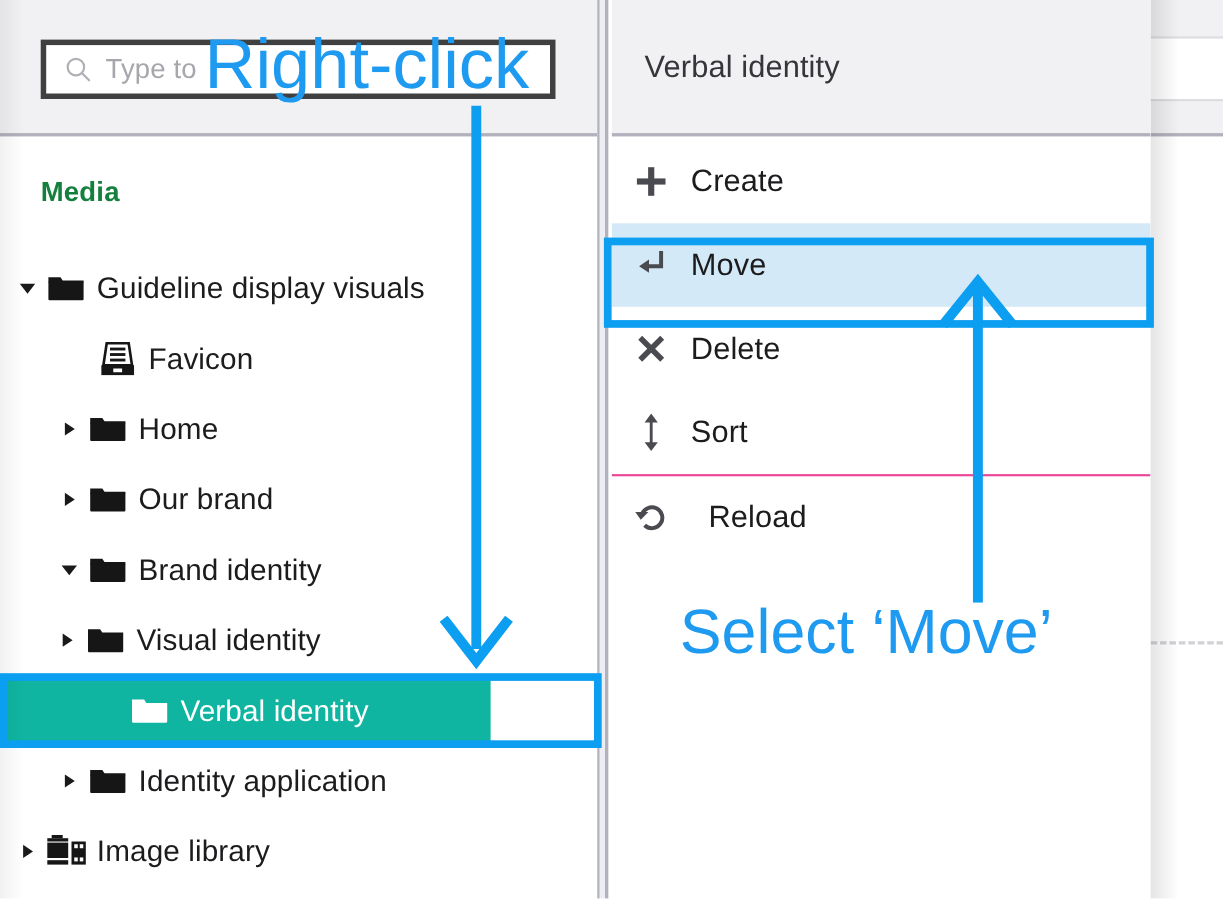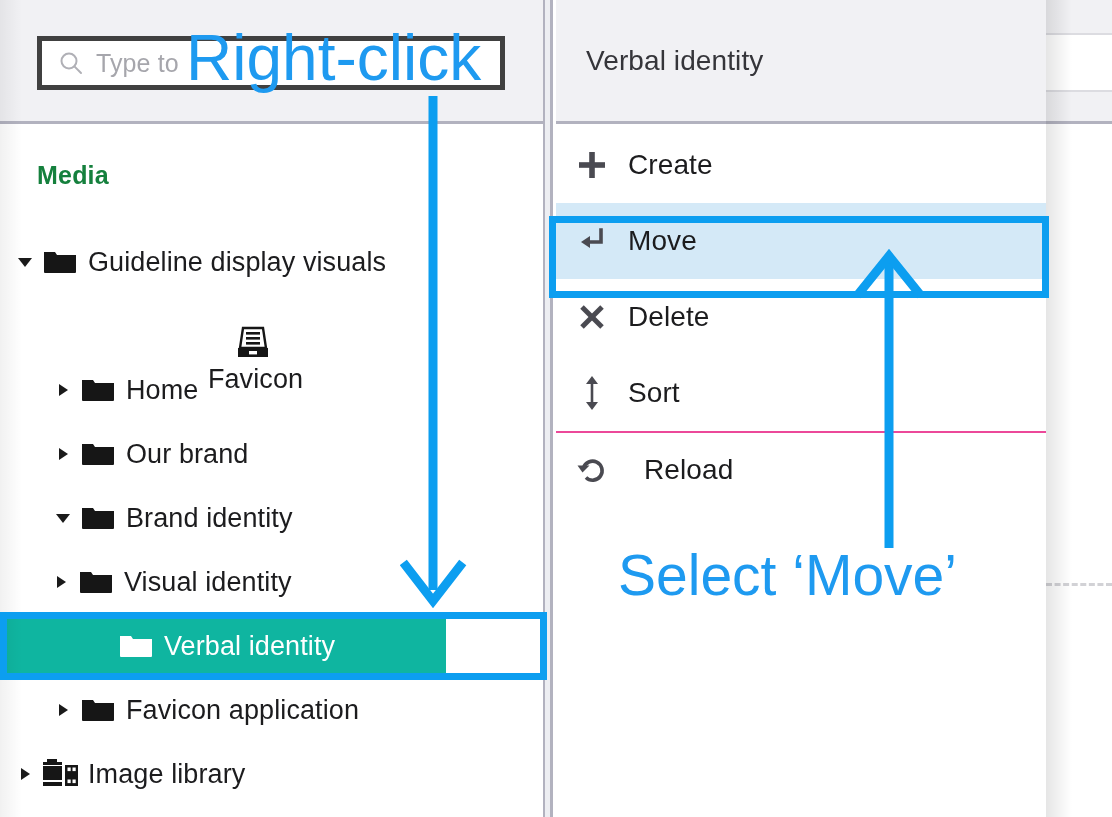--- a/index.html
+++ b/index.html
@@ -319,21 +319,21 @@
             <span class="caret-glyph"></span>
           </span>
           <span class="node-icon">
             <svg width="34" height="28" viewBox="0 0 34 28" aria-hidden="true">
               <path d="M1 4 h11 l2 3 h19 v2 H1 Z" fill="#161616"></path>
               <rect x="1" y="8" width="32" height="17" rx="1" fill="#161616"></rect>
             </svg>
           </span>
           <span class="node-label">Guideline display visuals</span>
         </div>
-        <div class="tree-row" style="padding-left: 59px; flex-direction: column;">
+        <div class="tree-row" style="padding-left: 59px;">
           <span class="caret caret-none"></span>
           <span class="node-icon">
             <svg width="30" height="32" viewBox="0 0 30 32" aria-hidden="true">
               <path d="M5 2 h20 l3 20 H2 Z" fill="none" stroke="#161616" stroke-width="2.4"></path>
               <rect x="8" y="6" width="14" height="2.6" fill="#161616"></rect>
               <rect x="8" y="11" width="14" height="2.6" fill="#161616"></rect>
               <rect x="8" y="16" width="14" height="2.6" fill="#161616"></rect>
               <rect x="0" y="22" width="30" height="9" fill="#161616"></rect>
               <rect x="11" y="25" width="8" height="3.4" fill="#ffffff"></rect>
             </svg>
@@ -401,21 +401,21 @@
         <div class="tree-row" style="padding-left: 50px;">
           <span class="caret caret-right">
             <span class="caret-glyph"></span>
           </span>
           <span class="node-icon">
             <svg width="34" height="28" viewBox="0 0 34 28" aria-hidden="true">
               <path d="M1 4 h11 l2 3 h19 v2 H1 Z" fill="#161616"></path>
               <rect x="1" y="8" width="32" height="17" rx="1" fill="#161616"></rect>
             </svg>
           </span>
-          <span class="node-label">Favicon application</span>
+          <span class="node-label">Identity application</span>
         </div>
         <div class="tree-row" style="padding-left: 12px;">
           <span class="caret caret-right">
             <span class="caret-glyph"></span>
           </span>
           <span class="node-icon">
             <svg width="38" height="30" viewBox="0 0 38 30" aria-hidden="true">
               <rect x="2" y="3" width="19" height="3" fill="#161616"></rect>
               <rect x="6" y="0" width="10" height="3" fill="#161616"></rect>
               <rect x="2" y="7" width="19" height="14" fill="#161616"></rect>

